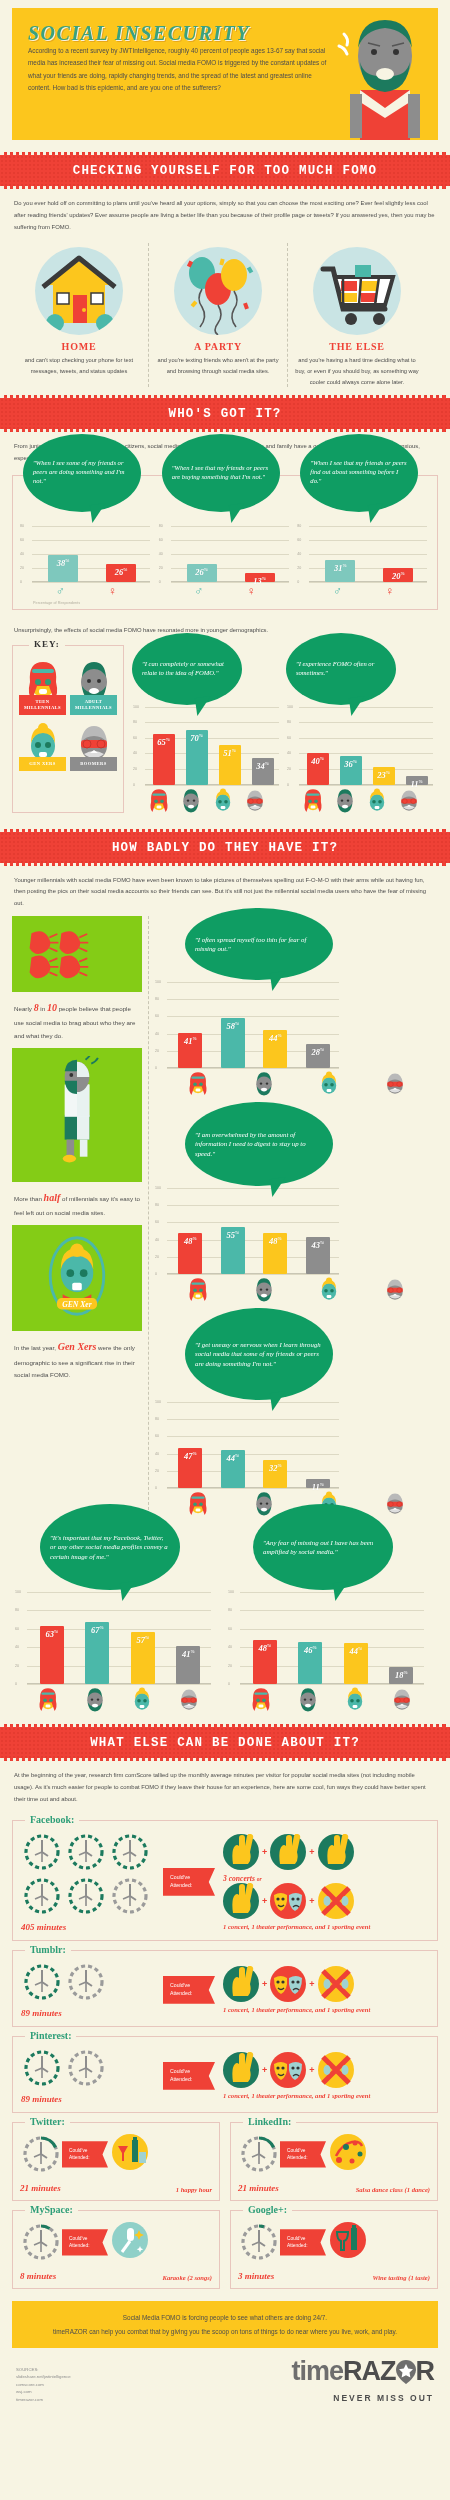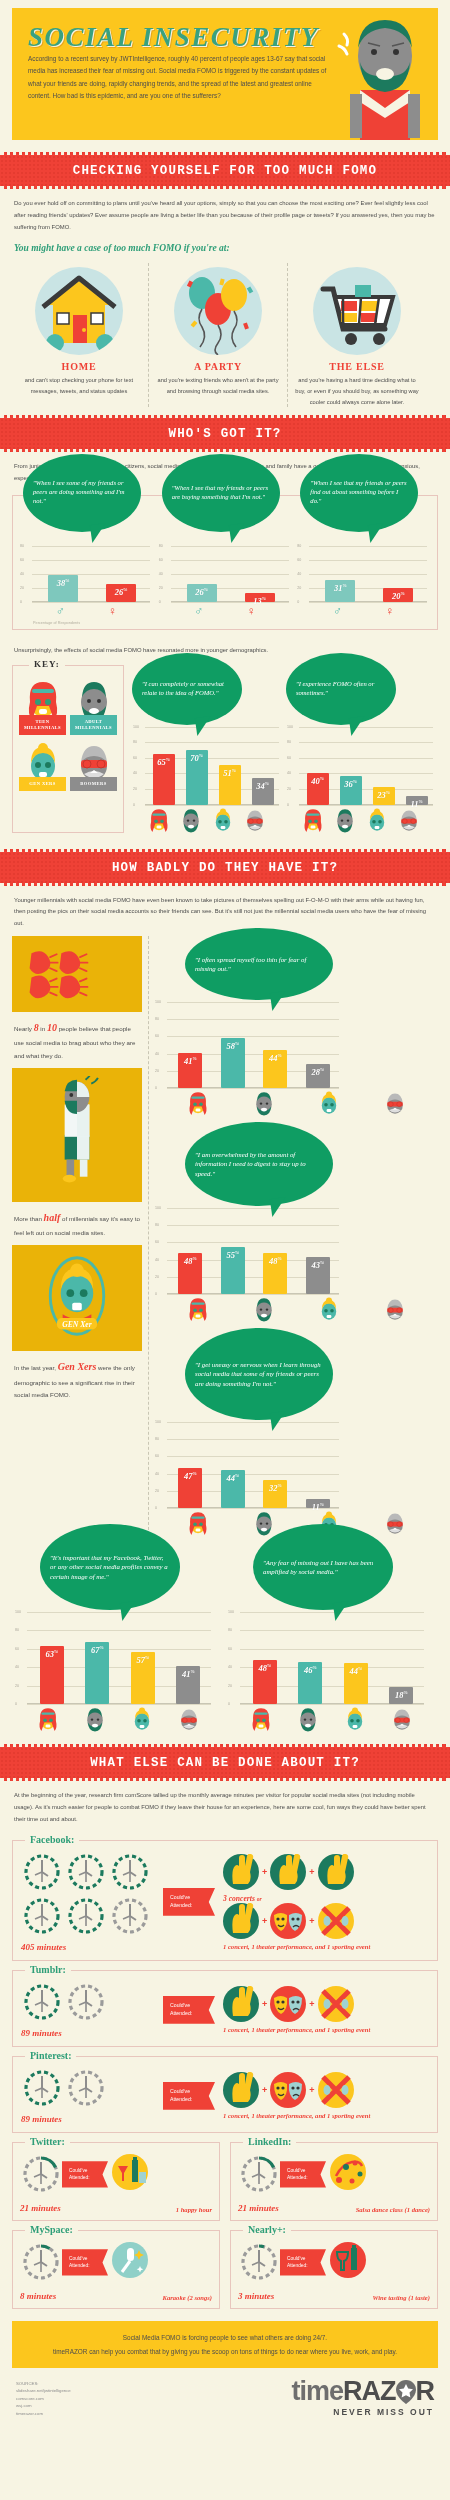--- a/index.html
+++ b/index.html
@@ -16,21 +16,21 @@
     margin: 8px 12px 0 12px;
     background: #fcc61d;
     height: 132px;
     position: relative;
     padding: 14px 16px 10px 16px;
     overflow: hidden;
   }
   .hero-title {
     font-family: "Liberation Serif", serif;
     font-weight: bold; font-style: italic;
-    font-size: 27px; letter-spacing: 1.5px;
+    font-size: 20px; letter-spacing: 1.5px;
     color: #3aa17e;
     text-shadow: 1px 1px 0 #f7f4e3, 2px 2px 0 #e8a81a;
   }
   .hero-sub {
     font-family: "Liberation Serif", serif;
     font-weight: bold; font-style: italic;
     font-size: 17px; color: #ef4136; margin: 2px 0 6px 22px;
     text-shadow: 1px 1px 0 #f7f4e3;
   }
   .hero-body { font-size: 6.4px; line-height: 1.95; color: #4d4d4d; width: 300px; }
@@ -119,21 +119,21 @@
   .kl-red { background: #ef4136; } .kl-teal { background: #4bb8a9; }
   .kl-yellow { background: #fcc61d; } .kl-gray { background: #8d8d8d; }
 
   .avatars-row { display: flex; justify-content: space-around; padding: 2px 10px 0 10px; }
   .av { width: 24px; height: 26px; position: relative; }
 
   
   .two-col { display: flex; padding: 0 12px; }
   .col-left { width: 136px; padding-right: 6px; }
   .col-right { flex: 1; border-left: 1px dashed #c9c6b4; padding-left: 6px; }
-  .tealpanel { background: #eab308; padding: 8px; }
+  .tealpanel { background: #84cc16; padding: 8px; }
   .stat-txt { font-size: 6.2px; line-height: 1.95; color: #4d4d4d; padding: 6px 2px; }
   .big-red { font-family: "Liberation Serif", serif; font-weight: bold; font-style: italic; color: #ef4136; font-size: 10px; }
 
   
   .plat { border: 1px solid #e8c6bd; margin: 9px 12px 0 12px; padding: 10px 8px 8px 8px; position: relative; }
   .plat-title {
     position: absolute; top: -7px; left: 12px; background: #f7f4e3; padding: 0 5px;
     font-family: "Liberation Serif", serif; font-weight: bold; font-size: 10px; color: #2e9e78;
   }
   .plat-inner { display: flex; align-items: center; }
@@ -164,21 +164,21 @@
   
   .footer-band {
     background: #fcc61d; margin: 12px 12px 0 12px; padding: 10px 14px;
     text-align: center; font-size: 6.4px; line-height: 2.1; color: #4d4d4d;
   }
   .footer-bot { display: flex; align-items: flex-end; justify-content: space-between; padding: 10px 16px 12px 16px; }
   .sources { font-size: 4.3px; line-height: 1.75; color: #8d8d8d; }
   .logo { text-align: right; }
   .logo-main { font-size: 27px; font-weight: bold; letter-spacing: -1px; color: #6e6e6e; line-height: 1; }
   .logo-main b { color: #4d4d4d; }
-  .logo-sub { font-size: 8.5px; letter-spacing: 2px; color: #4d4d4d; font-weight: bold; margin-top: 2px; }
+  .logo-sub { font-size: 8.5px; letter-spacing: 2px; color: #4d4d4d; font-weight: bold; margin-top: 8px; }
 </style>
 </head>
 <body>
 
 <div class="page">
 
   <div class="hero">
     <div class="hero-title">SOCIAL INSECURITY</div>
     <div class="hero-body">According to a recent survey by JWTIntelligence, roughly 40 percent of people ages 13-67 say that social media has increased their fear of missing out. Social media FOMO is triggered by the constant updates of what your friends are doing, rapidly changing trends, and the spread of the latest and greatest online content. How bad is this epidemic, and are you one of the sufferers?</div>
     <svg class="hero-guy" viewBox="0 0 96 130">
@@ -192,21 +192,20 @@
       <ellipse cx="49" cy="62" rx="9" ry="6" fill="#f7f4e3"></ellipse>
       <circle cx="38" cy="40" r="3" fill="#333"></circle>
       <circle cx="60" cy="40" r="3" fill="#333"></circle>
       <path d="M32 31 L44 34 M56 34 L68 31" stroke="#555" stroke-width="1.6" fill="none"></path>
       <path d="M8 22 q5 5 3 11 M3 34 q6 2 8 8" stroke="#fff" stroke-width="3" fill="none" stroke-linecap="round"></path>
     </svg>
   </div>
 
   <div class="bar spaced">CHECKING YOURSELF FOR TOO MUCH FOMO</div>
   <div class="intro">Do you ever hold off on committing to plans until you've heard all your options, simply so that you can choose the most exciting one? Ever feel slightly less cool after reading friends' updates? Ever assume people are living a better life than you because of their profile page or tweets? If you answered yes, then you may be suffering from FOMO.</div>
-  <div class="lead">You might have a case of too much FOMO if you're at:</div>
 
   <div class="places">
     <div class="place">
       <div class="place-circ">
         <svg viewBox="0 0 88 88" width="88" height="88">
           <path d="M12 38 L44 14 L76 38 L70 38 L70 76 L18 76 L18 38 Z" fill="#fcc61d"></path>
           <path d="M8 40 L44 11 L80 40" stroke="#3a3a3a" stroke-width="5" fill="none" stroke-linejoin="round"></path>
           <rect x="38" y="48" width="14" height="28" fill="#ef4136"></rect>
           <circle cx="49" cy="63" r="2" fill="#fcc61d"></circle>
           <rect x="22" y="46" width="12" height="11" fill="#fff" stroke="#3a3a3a" stroke-width="1.5"></rect>
@@ -1251,21 +1250,21 @@
       <path d="M27 8 l1.5 3.5 L32 13 l-3.5 1.5 L27 18 l-1.5 -3.5 L22 13 l3.5 -1.5 Z" fill="#fcc61d"></path>
       <path d="M28 24 l1 2.3 l2.3 1 l-2.3 1 l-1 2.3 l-1 -2.3 l-2.3 -1 l2.3 -1 Z" fill="#fff"></path>
               </svg></span>
       </div>
       <div style="display:flex;justify-content:space-between;align-items:flex-end;margin-top:3px">
         <div class="minutes">8 minutes</div>
         <div class="act-cap small-cap" style="margin:0">Karaoke (2 songs)</div>
       </div>
         </div>
         <div class="half">
-          <div class="plat-title">Nearly+:</div>
+          <div class="plat-title">Google+:</div>
       <div class="plat-inner">
         <span class="clock"><svg viewBox="0 0 42 42" width="42" height="42">
     <circle cx="21" cy="21" r="16" fill="none" stroke="#9b9b9b" stroke-width="3.2" stroke-dasharray="4 3"></circle>
     <circle cx="21" cy="21" r="16" fill="none" stroke="#1c7a5e" stroke-width="3.2" stroke-dasharray="5.026548245743669 100.53096491487338" transform="rotate(-90 21 21)"></circle>
     <path d="M21 9 L21 21 L27 25" stroke="#8d8d8d" stroke-width="2" fill="none"></path>
     <path d="M21 21 L14 24 M21 21 L21 31" stroke="#8d8d8d" stroke-width="1.6" fill="none"></path>
   </svg></span>
         <div class="couldve" style="width:46px;font-size:4.8px">Could've Attended:</div>
         <span style="width:40px;height:40px;margin-left:4px"><svg viewBox="0 0 36 36" width="36" height="36">
                 <circle cx="18" cy="18" r="18" fill="#ef4136"></circle>

